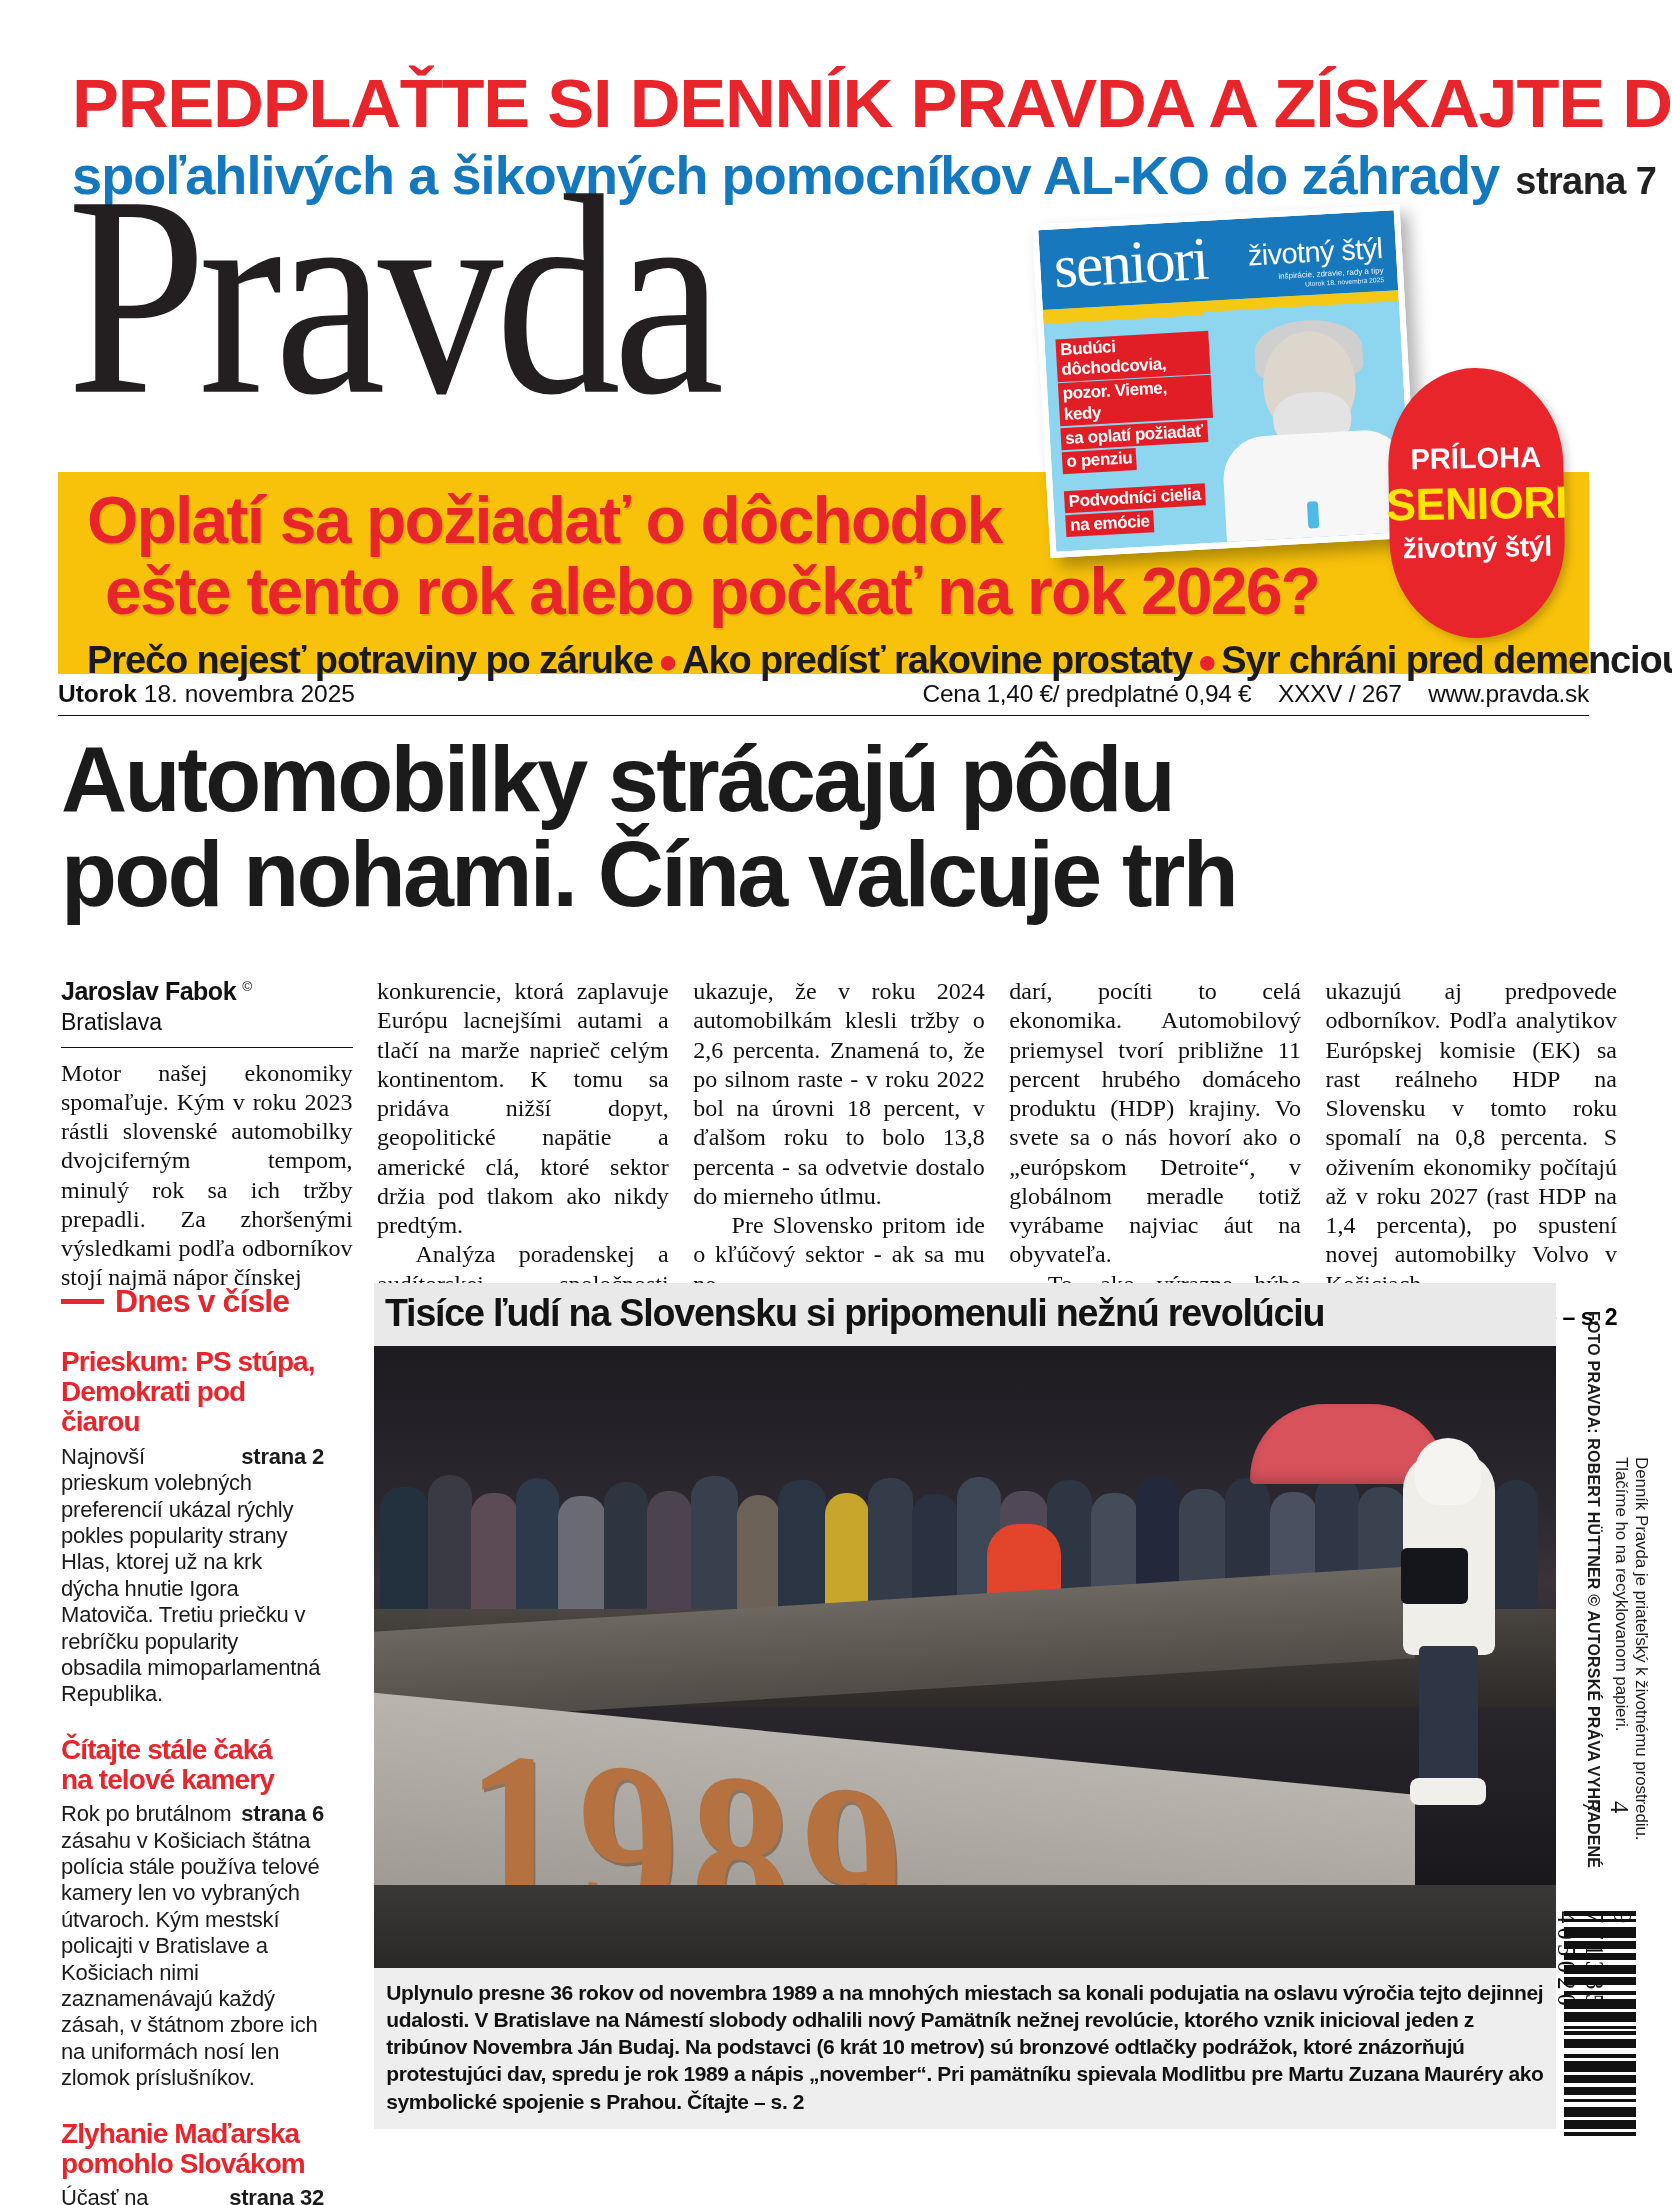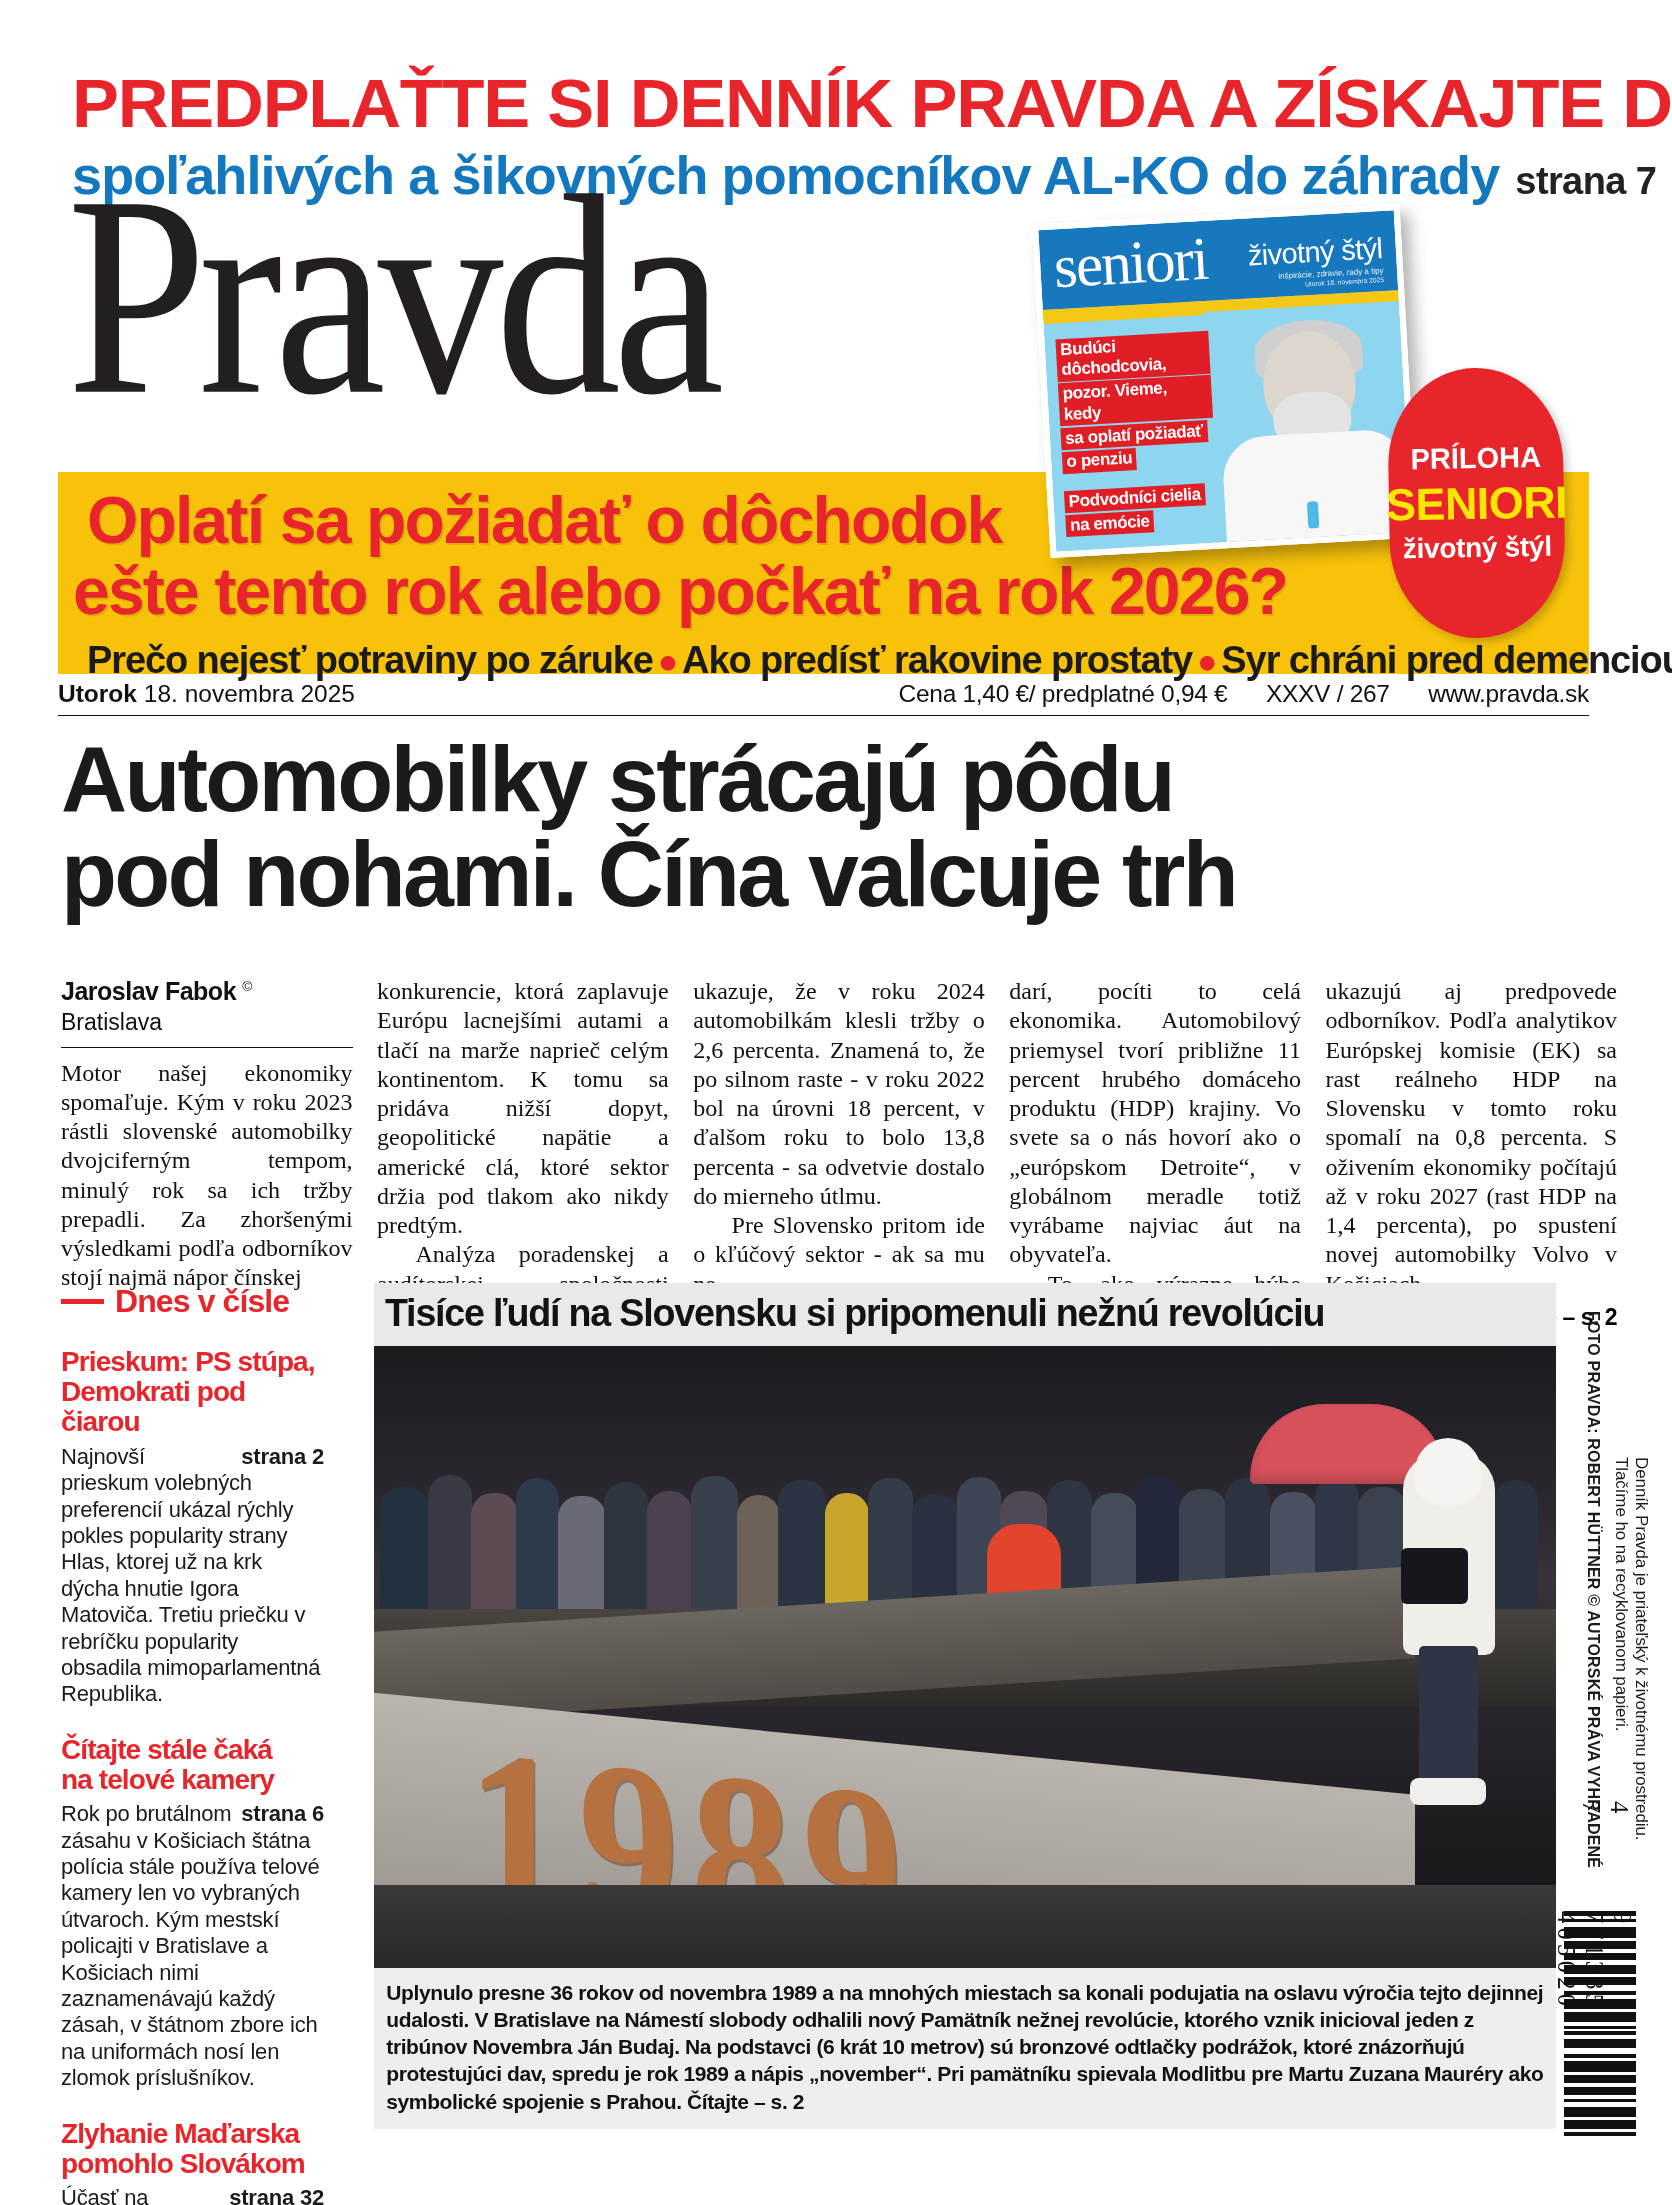--- a/index.html
+++ b/index.html
@@ -110,21 +110,21 @@
   .yellowbox {
     position:absolute; left:58px; top:472px; width:1531px; height:202px;
     background:#f8c20a; z-index:3;
   }
   .yb-line {
     font-weight:bold; color:#e8252a; letter-spacing:-1.8px;
     font-size:66px; line-height:1.02; white-space:nowrap;
     text-shadow: 1.8px 1.8px 0 rgba(0,0,0,0.10);
   }
   .yb-l1 { position:absolute; left:29px; top:14.7px; }
-  .yb-l2 { position:absolute; left:15px; top:86px; }
+  .yb-l2 { position:absolute; left:47px; top:86px; }
   .yb-bullets {
     position:absolute; left:29px; top:167px;
     font-weight:bold; font-size:38px; color:#1b1b1b; letter-spacing:-1.1px; white-space:nowrap;
   }
   .yb-bullets .dot { color:#e8252a; font-size:34px; padding:0 4.9px; }
 
   
   .badge {
     position:absolute; left:1389px; top:368px;
     width:175px; height:270px;
@@ -141,21 +141,21 @@
 
   
   .datebar {
     position:absolute; left:58px; top:680px; width:1531px;
     display:flex; justify-content:space-between; align-items:baseline;
     font-size:24.5px; color:#111;
     border-bottom:1.8px solid #111; padding-bottom:7.4px;
   }
   .datebar .left b { font-weight:bold;margin-top:32px; }
   .datebar .right { letter-spacing:-0.3px; }
-  .datebar .right span { margin-left:32px; }
+  .datebar .right span { margin-left:20px; }
 
   
   .mainhead {
     position:absolute; left:61px; top:732px; width:1556px;
     font-weight:bold; font-size:93px; line-height:1.02;
     letter-spacing:-2.8px; color:#1b1b1b;
     transform: scaleX(0.985); transform-origin:left top;
   }
 
   

